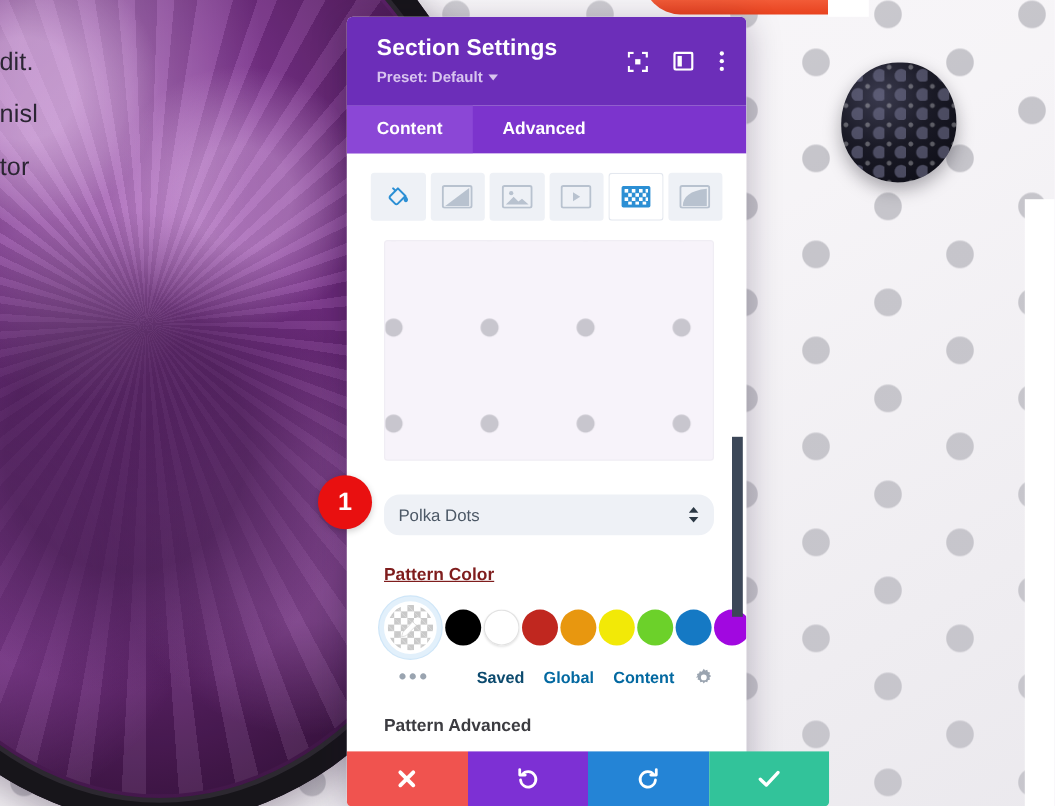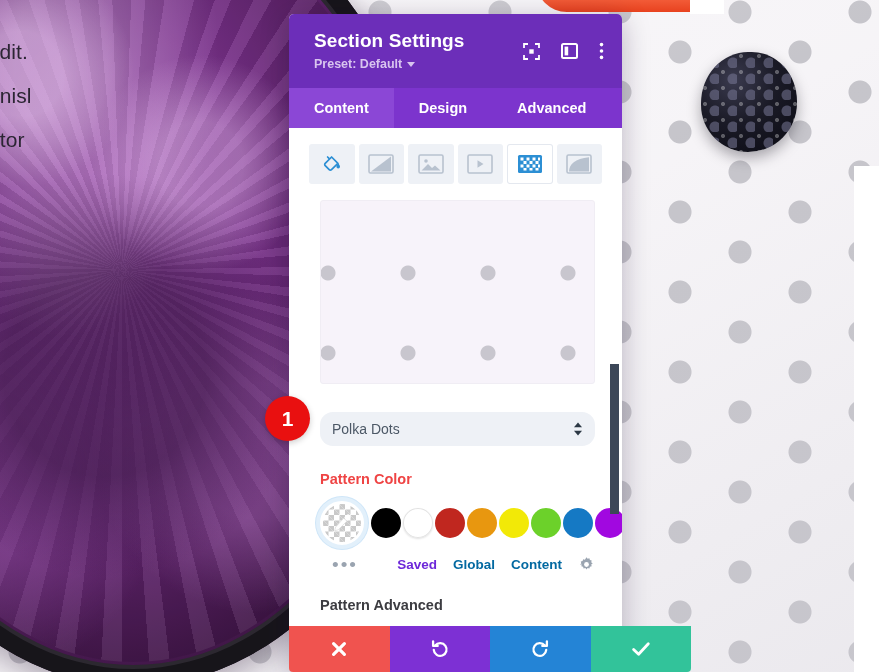--- a/index.html
+++ b/index.html
@@ -264,23 +264,24 @@
     align-items: center;
     justify-content: space-between;
     padding: 0 12px 0 12px;
     cursor: pointer;
   }
   .select-value { color: #4c5866; font-size: 14px; }
   .select-arrows { display: flex; flex-direction: column; gap: 2px; color: #2b3844; }
 
   .field-label {
     margin-top: 25px;
-    color: #ef4444;
+    color: #7f1d1d;
     font-size: 14.5px;
     font-weight: bold;
+    text-decoration: underline;
   }
 
   
   .swatch-row {
     margin-top: 14px;
     display: flex;
     align-items: center;
     gap: 0px;
   }
   .swatch-eyedropper {
@@ -337,21 +338,21 @@
   .dots-more {
     color: #9aa4b0;
     font-size: 19px;
     letter-spacing: 2px;
     line-height: 10px;
     padding-left: 12px;
     cursor: pointer;
   }
   .palette-tabs { display: flex; align-items: center; gap: 16px; }
   .palette-tab { font-size: 13.5px; font-weight: bold; color: #0369a1; cursor: pointer; }
-  .palette-tab.active { color: #6d28d9; }
+  .palette-tab.active { color: #0c4a6e; }
 
   .transform-label {
     margin-top: 24px;
     color: #3c3c41;
     font-size: 14.5px;
     font-weight: bold;
   }
 
   
   .modal-scrollbar {
@@ -462,23 +463,20 @@
           <circle cx="2.5" cy="2.6" r="1.8" fill="#ffffff"></circle>
           <circle cx="2.5" cy="9" r="1.8" fill="#ffffff"></circle>
           <circle cx="2.5" cy="15.4" r="1.8" fill="#ffffff"></circle>
         </svg>
       </div>
     </div>
 
     <div class="tab-strip">
       <div class="tab active">
           <span>Content</span>
-        </div>
-      <div class="tab">
-          <span>Design</span>
         </div>
       <div class="tab">
           <span>Advanced</span>
         </div>
     </div>
 
     <div class="modal-body">
 
       <div class="bg-type-row">
 

